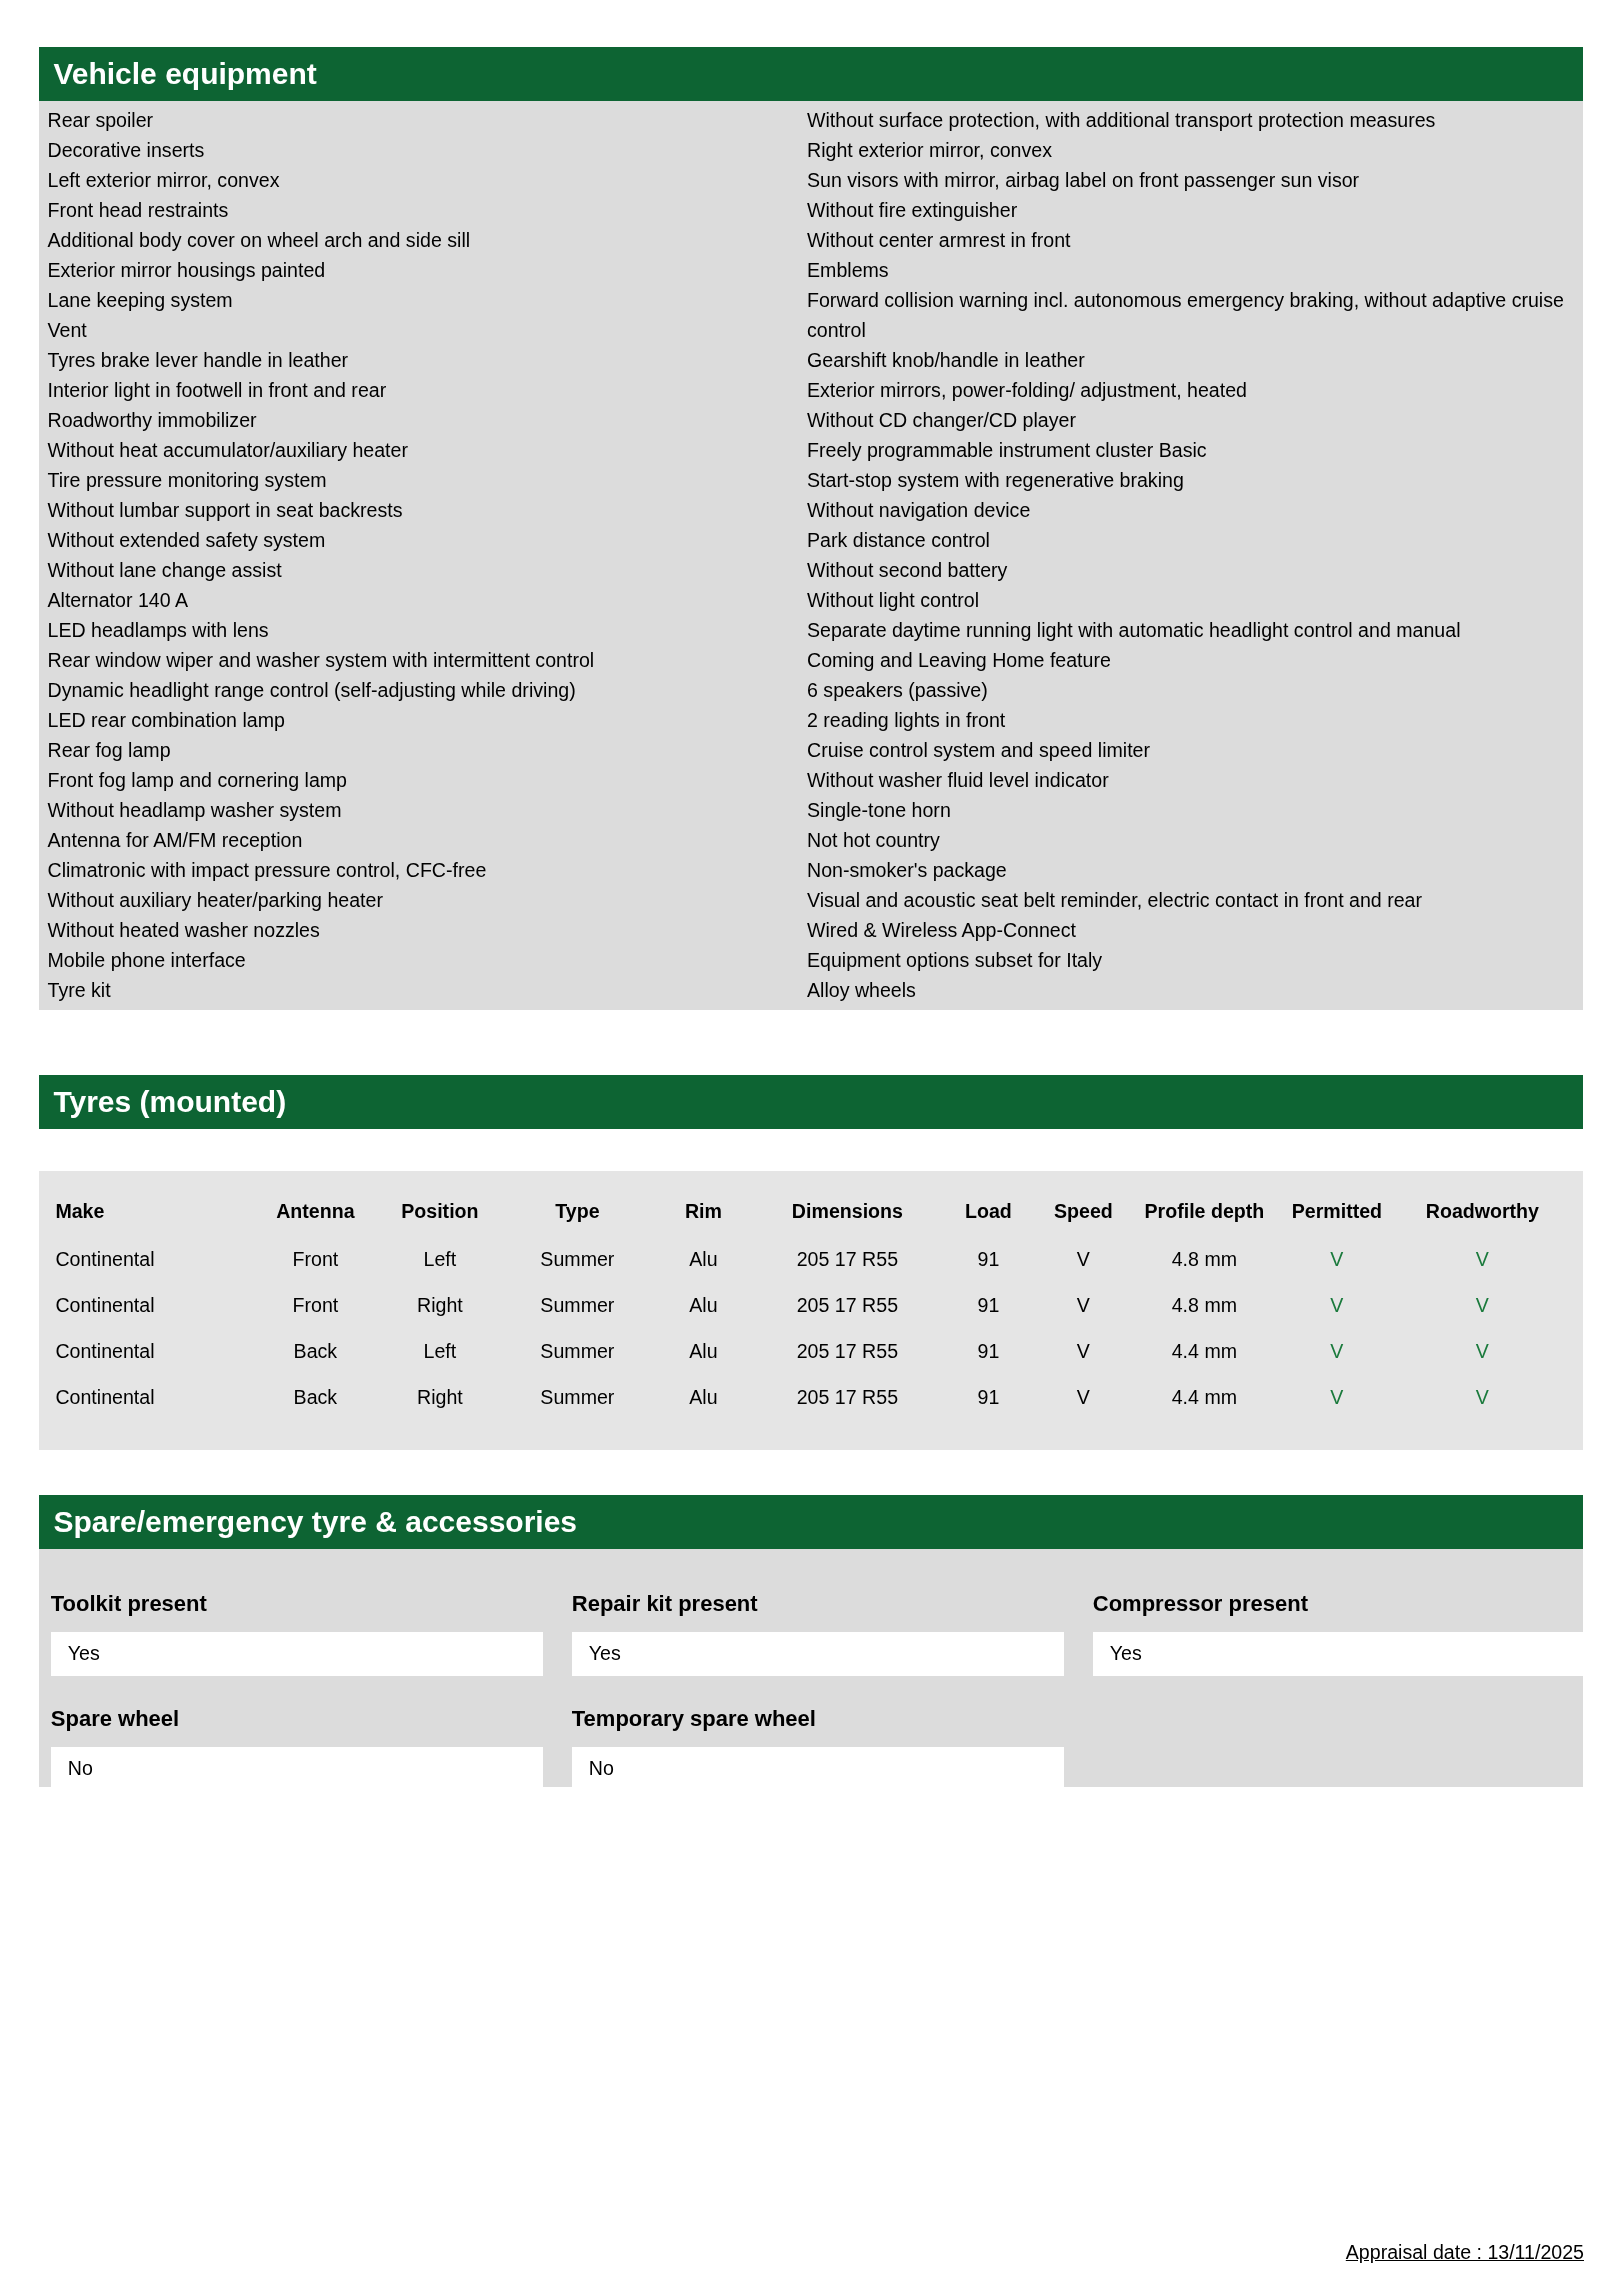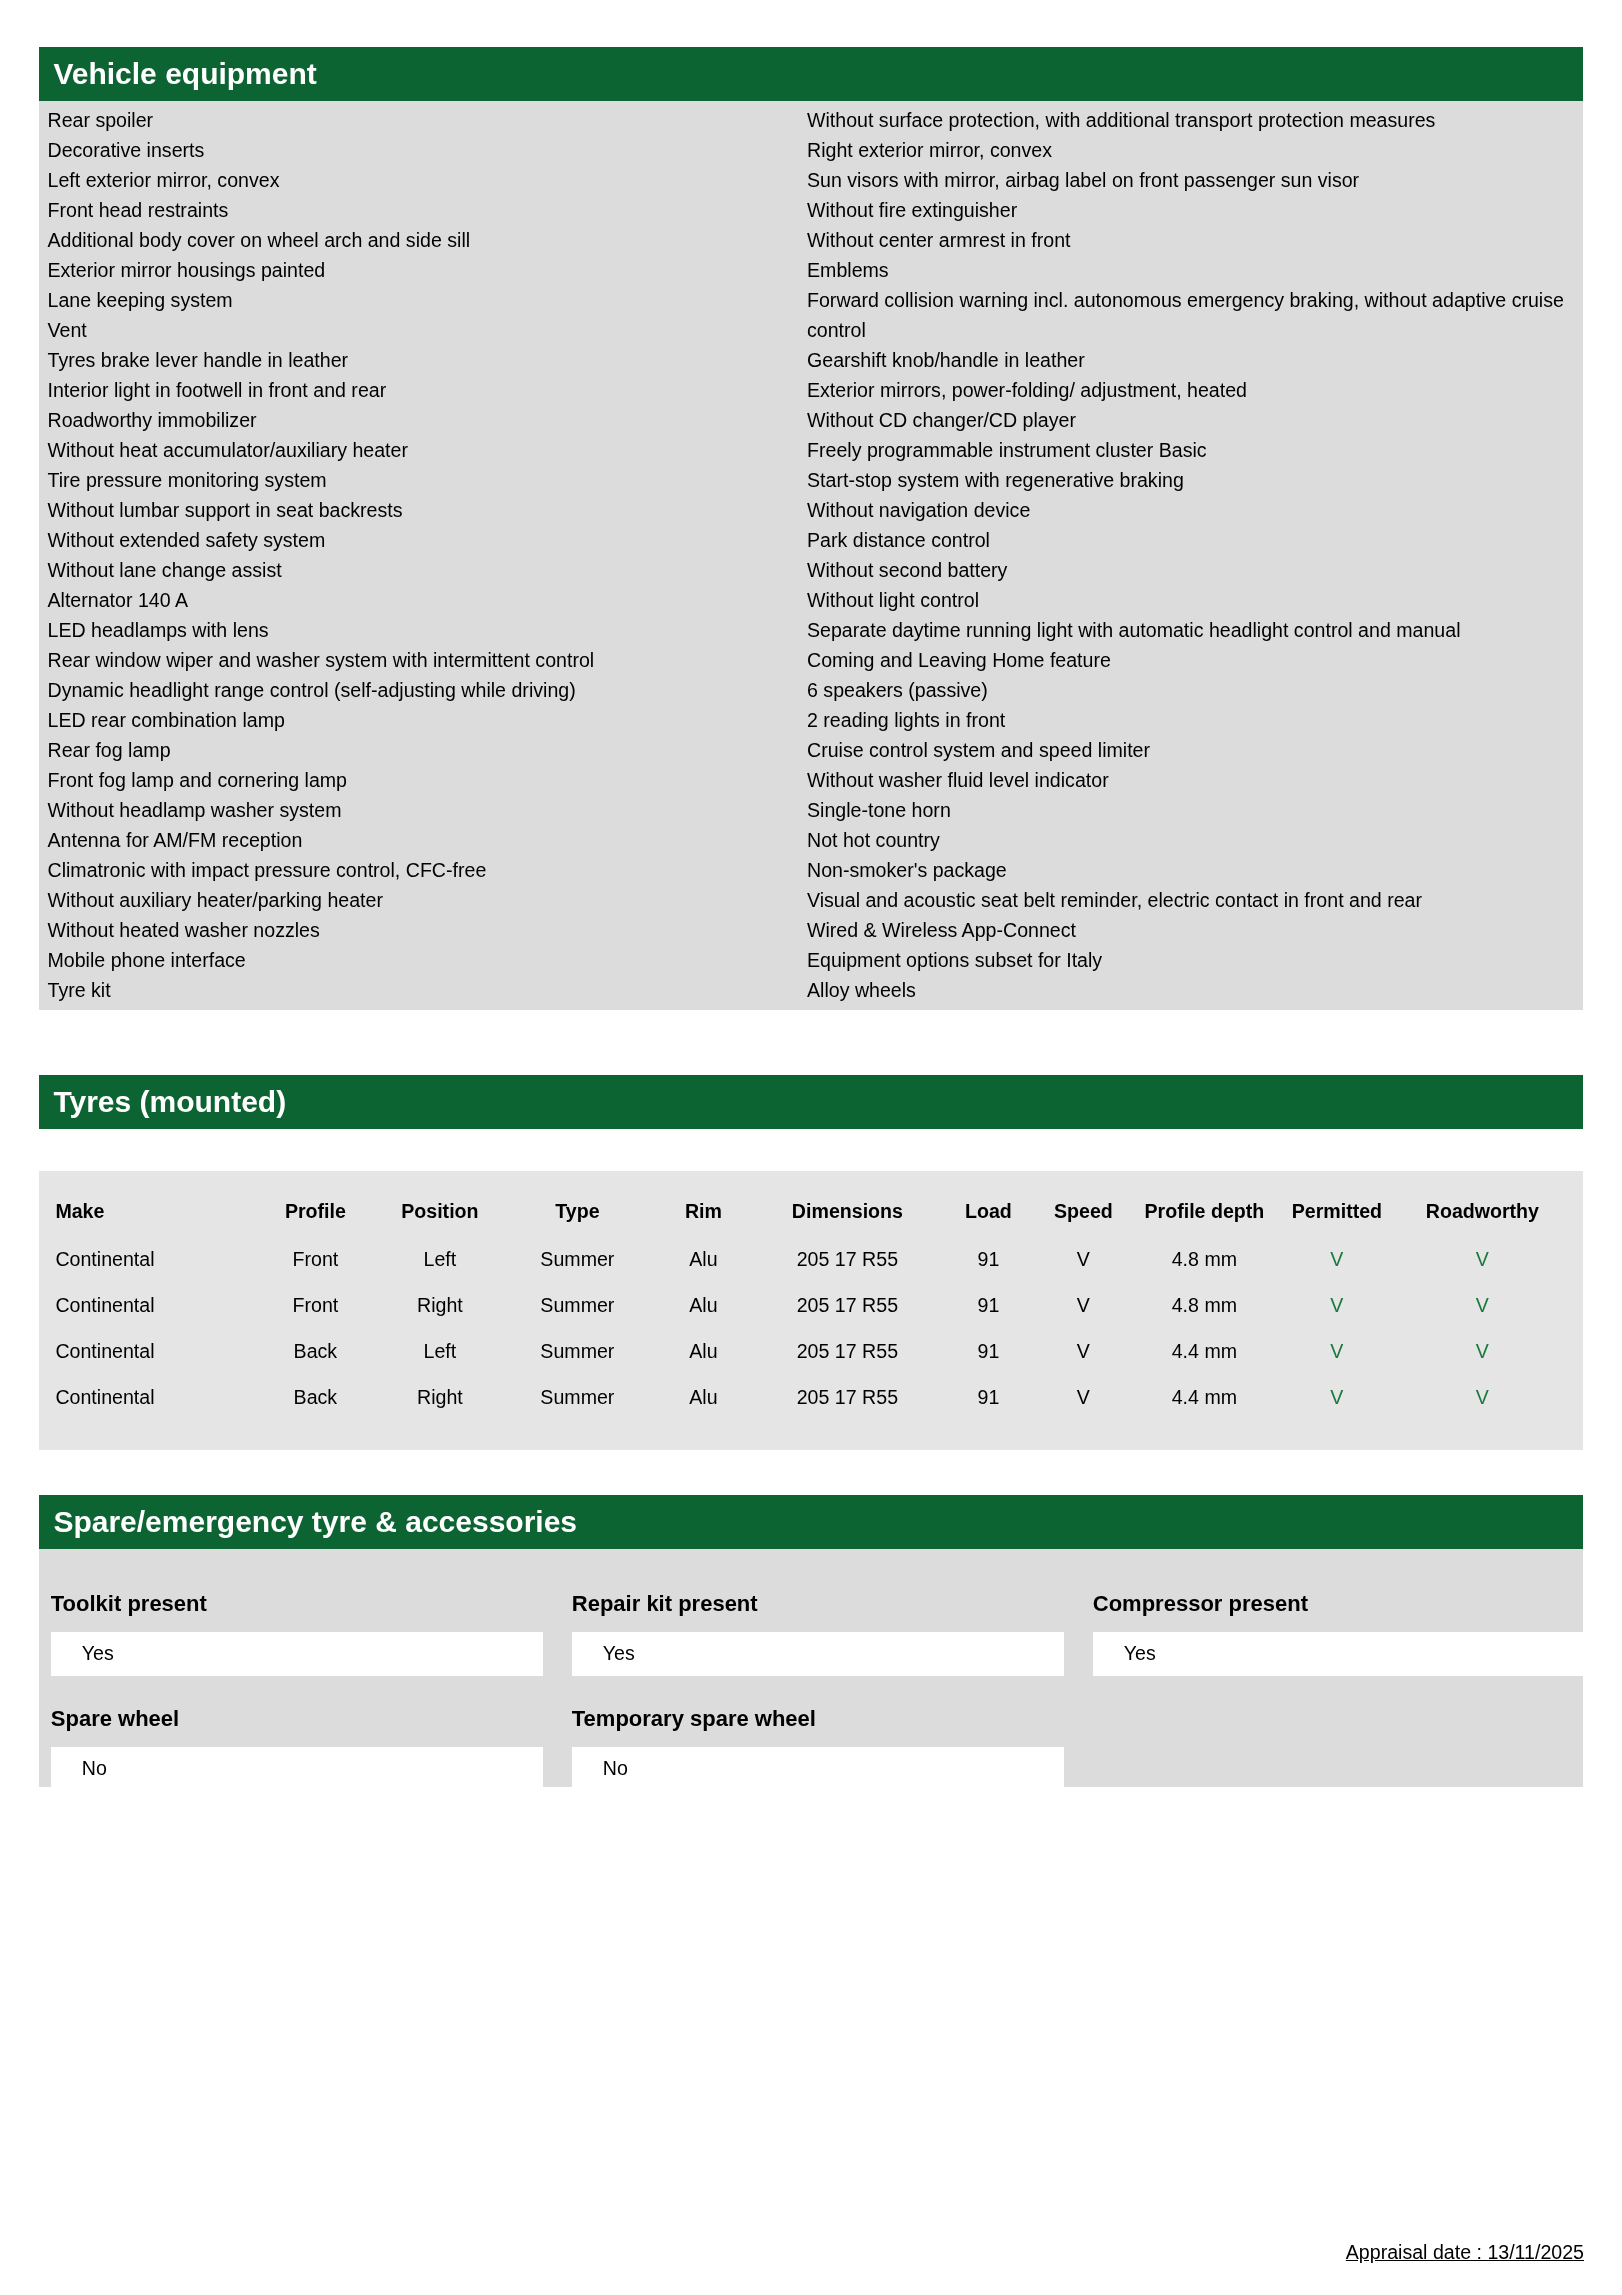--- a/index.html
+++ b/index.html
@@ -72,21 +72,21 @@
     display:grid;
     grid-template-columns:repeat(3,492px);
     column-gap:23.6px;
     row-gap:23.6px;
     gap:29px;
   }
   .field-label{font-size:22px;font-weight:bold;line-height:27.5px;margin-bottom:14.4px;}
   .field-box{
     height:44px;background:#ffffff;
     display:flex;align-items:center;
-    padding-left:31px;font-size:19.6px;
+    padding-left:17px;font-size:19.6px;
     box-sizing:border-box;
   }
 
   .footer{
     position:absolute;
     top:2241px;right:39px;
     font-size:19.6px;
     text-decoration:underline;
   }
 </style>
@@ -168,21 +168,21 @@
 
   <div class="section" id="sec-tyres">
     <div class="bar">
       <span>Tyres (mounted)</span>
     </div>
     <div class="tyres-body">
       <table class="tyres">
         <thead>
           <tr>
             <th>Make</th>
-            <th>Profile</th>
+            <th>Antenna</th>
             <th>Position</th>
             <th>Type</th>
             <th>Rim</th>
             <th>Dimensions</th>
             <th>Load</th>
             <th>Speed</th>
             <th>Profile depth</th>
             <th>Permitted</th>
             <th>Roadworthy</th>
           </tr>

